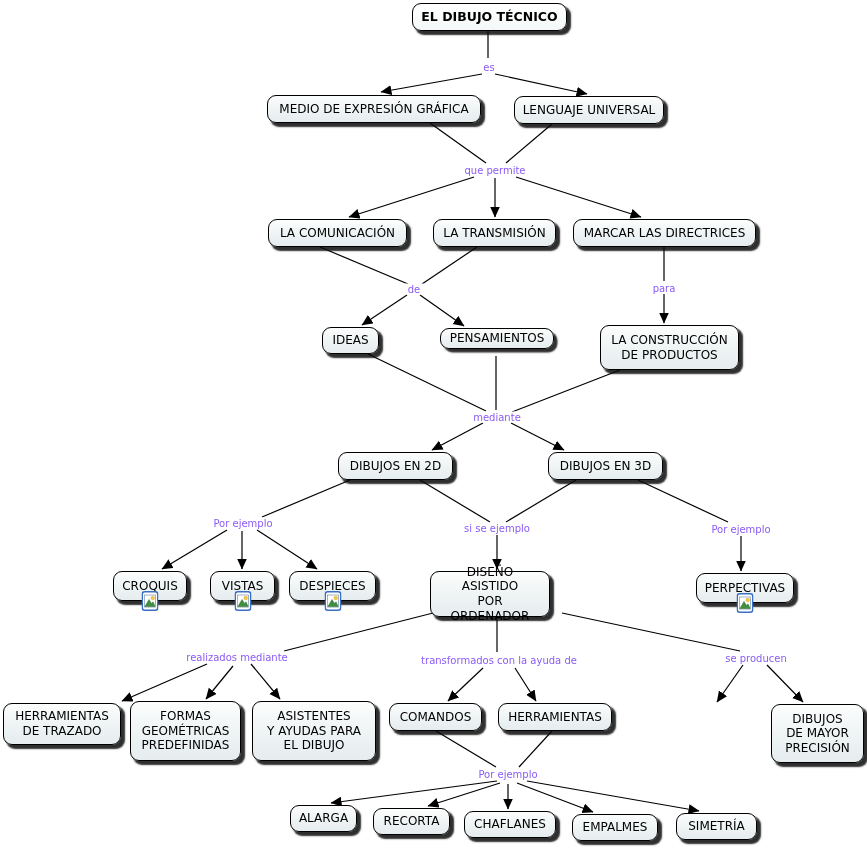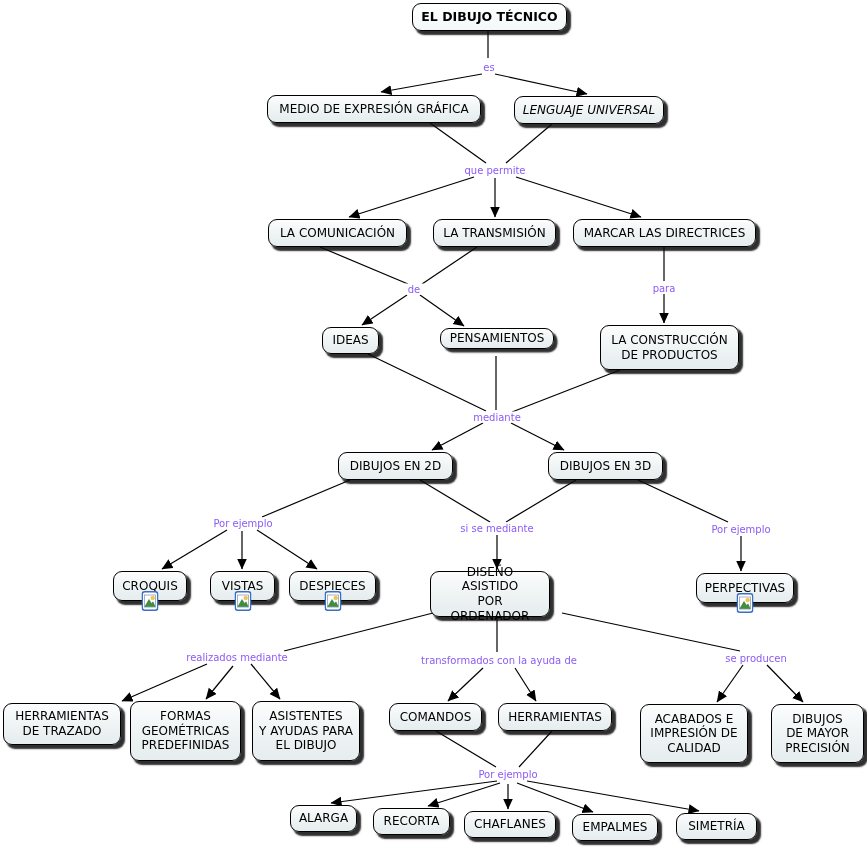--- a/index.html
+++ b/index.html
@@ -98,21 +98,21 @@
       <line x1="497" y1="781" x2="331" y2="803"></line>
       <line x1="500" y1="783" x2="428" y2="806"></line>
       <line x1="508" y1="784" x2="508" y2="809"></line>
       <line x1="517" y1="783" x2="593" y2="812"></line>
       <line x1="527" y1="781" x2="699" y2="811"></line>
     </g>
   </svg>
 
   <div class="node title" style="left:412px;top:3px;width:155px;height:28px;"><span>EL DIBUJO TÉCNICO</span></div>
   <div class="node" style="left:267px;top:95px;width:214px;height:28px;"><span>MEDIO DE EXPRESIÓN GRÁFICA</span></div>
-  <div class="node" style="left:514px;top:96px;width:150px;height:28px;font-style:italic;"><span>LENGUAJE UNIVERSAL</span></div>
+  <div class="node" style="left:514px;top:96px;width:150px;height:28px;"><span>LENGUAJE UNIVERSAL</span></div>
   <div class="node" style="left:268px;top:219px;width:139px;height:28px;"><span>LA COMUNICACIÓN</span></div>
   <div class="node" style="left:433px;top:219px;width:123px;height:28px;"><span>LA TRANSMISIÓN</span></div>
   <div class="node" style="left:573px;top:219px;width:183px;height:28px;"><span>MARCAR LAS DIRECTRICES</span></div>
   <div class="node" style="left:322px;top:327px;width:57px;height:27px;"><span>IDEAS</span></div>
   <div class="node" style="left:440px;top:328px;width:114px;height:21px;"><span>PENSAMIENTOS</span></div>
   <div class="node" style="left:600px;top:325px;width:139px;height:45px;"><span>LA CONSTRUCCIÓN
 DE PRODUCTOS</span></div>
   <div class="node" style="left:338px;top:452px;width:115px;height:28px;"><span>DIBUJOS EN 2D</span></div>
   <div class="node" style="left:548px;top:452px;width:115px;height:28px;"><span>DIBUJOS EN 3D</span></div>
 
@@ -151,44 +151,41 @@
           <circle cx="11.2" cy="7" r="1.8" fill="#f7c948" stroke="#d9a520" stroke-width="0.5"></circle>
           <path d="M3.4 15.6 L7.5 8.5 L10 12.5 L11.5 10.8 L13.6 15.6 Z" fill="#3e8f3e" stroke="#2c6b2c" stroke-width="0.5"></path>
         </svg></span>
   </div>
 
   <div class="node" style="left:3px;top:703px;width:118px;height:42px;"><span>HERRAMIENTAS
 DE TRAZADO</span></div>
   <div class="node" style="left:130px;top:701px;width:111px;height:60px;"><span>FORMAS
 GEOMÉTRICAS
 PREDEFINIDAS</span></div>
-  <div class="node" style="left:252px;top:701px;width:108px;height:60px;"><span>ASISTENTES
+  <div class="node" style="left:252px;top:701px;width:124px;height:60px;"><span>ASISTENTES
 Y AYUDAS PARA
 EL DIBUJO</span></div>
   <div class="node" style="left:389px;top:703px;width:93px;height:28px;"><span>COMANDOS</span></div>
   <div class="node" style="left:498px;top:703px;width:114px;height:28px;"><span>HERRAMIENTAS</span></div>
-  <div class="node" style="left:640px;top:704px;width:108px;height:59px;"><span>ACABADOS E
-IMPRESIÓN DE
-CALIDAD</span></div>
   <div class="node" style="left:771px;top:704px;width:93px;height:59px;"><span>DIBUJOS
 DE MAYOR
 PRECISIÓN</span></div>
 
   <div class="node" style="left:290px;top:805px;width:67px;height:27px;"><span>ALARGA</span></div>
   <div class="node" style="left:373px;top:808px;width:77px;height:27px;"><span>RECORTA</span></div>
   <div class="node" style="left:464px;top:811px;width:92px;height:27px;"><span>CHAFLANES</span></div>
   <div class="node" style="left:572px;top:814px;width:86px;height:27px;"><span>EMPALMES</span></div>
   <div class="node" style="left:676px;top:813px;width:81px;height:27px;"><span>SIMETRÍA</span></div>
 
   <div class="linklabel" style="left:489px;top:67px;">es</div>
   <div class="linklabel" style="left:495px;top:170px;">que permite</div>
   <div class="linklabel" style="left:414px;top:289px;">de</div>
   <div class="linklabel" style="left:664px;top:288px;">para</div>
   <div class="linklabel" style="left:497px;top:417px;">mediante</div>
   <div class="linklabel" style="left:243px;top:523px;">Por ejemplo</div>
-  <div class="linklabel" style="left:497px;top:528px;">si se mediante</div>
+  <div class="linklabel" style="left:497px;top:528px;">si se ejemplo</div>
   <div class="linklabel" style="left:741px;top:529px;">Por ejemplo</div>
   <div class="linklabel" style="left:237px;top:657px;">realizados mediante</div>
   <div class="linklabel" style="left:499px;top:660px;">transformados con la ayuda de</div>
   <div class="linklabel" style="left:756px;top:658px;">se producen</div>
   <div class="linklabel" style="left:508px;top:774px;">Por ejemplo</div>
 
 </div>
 
 </body></html>

